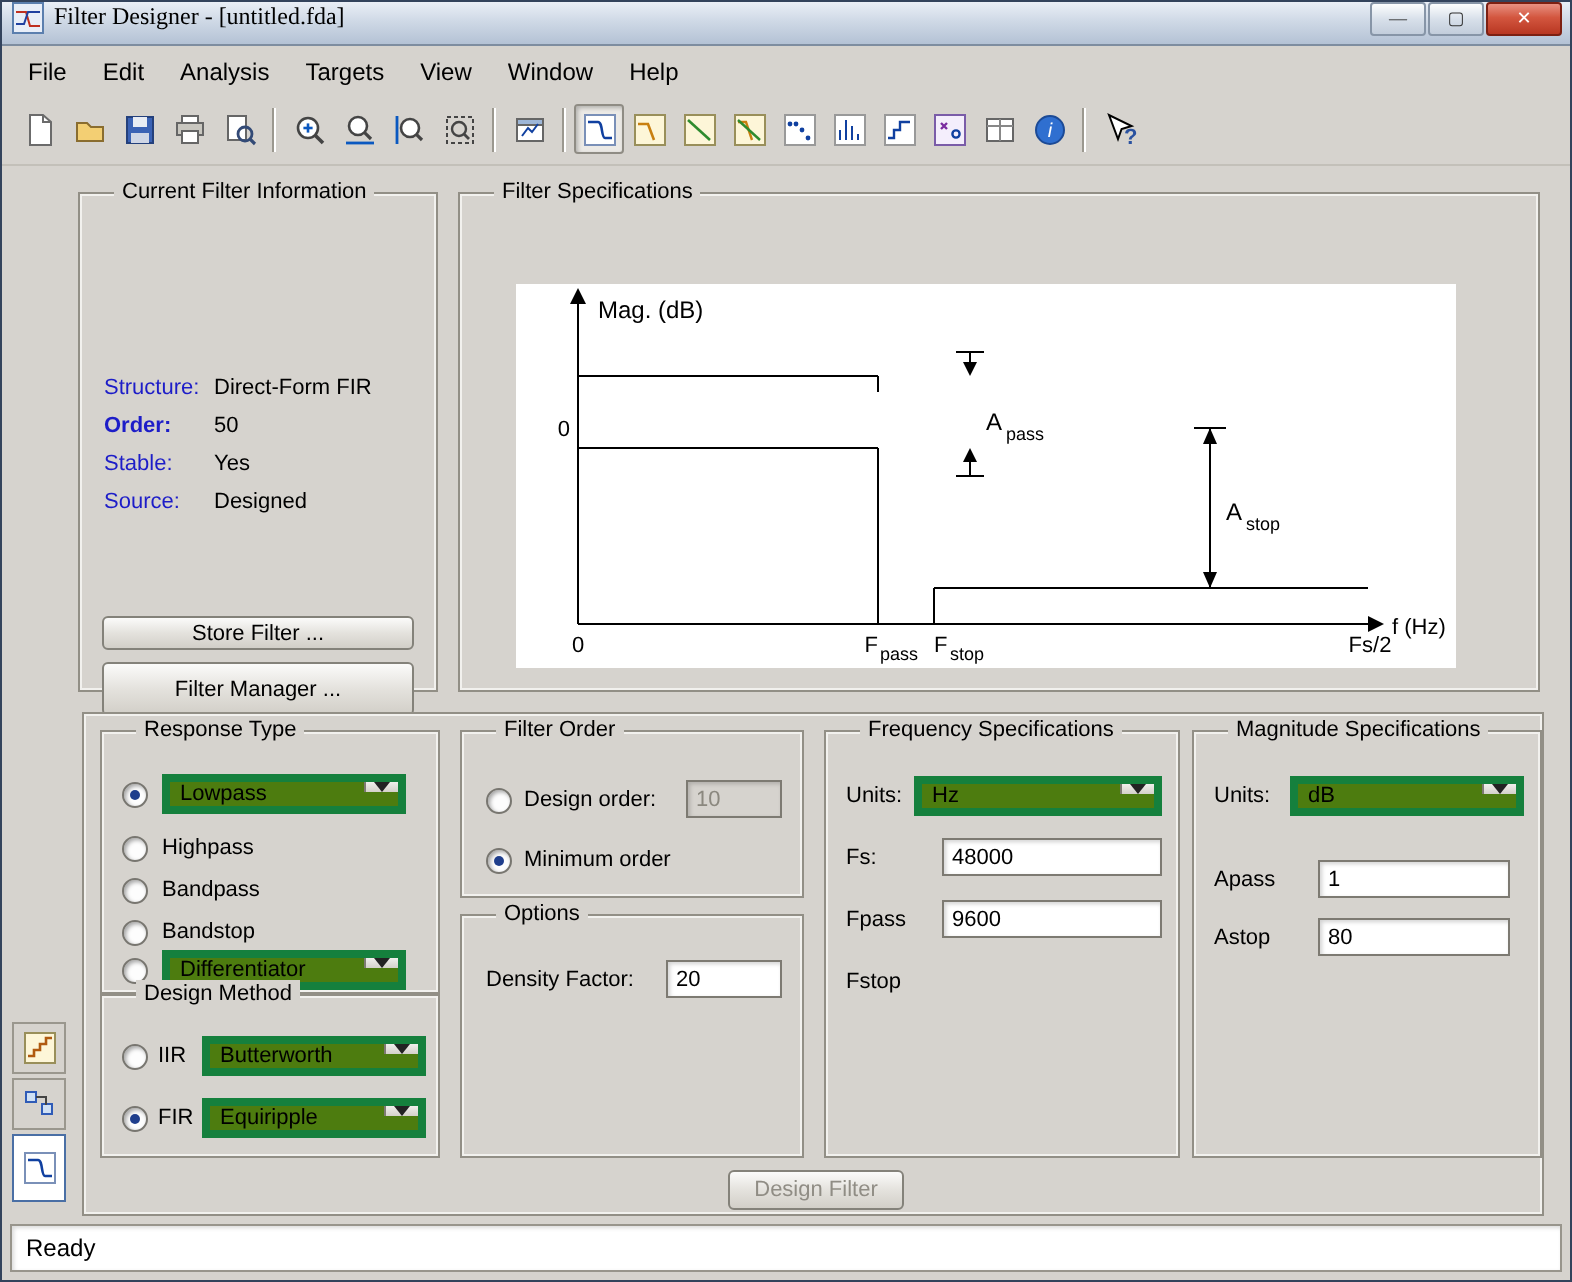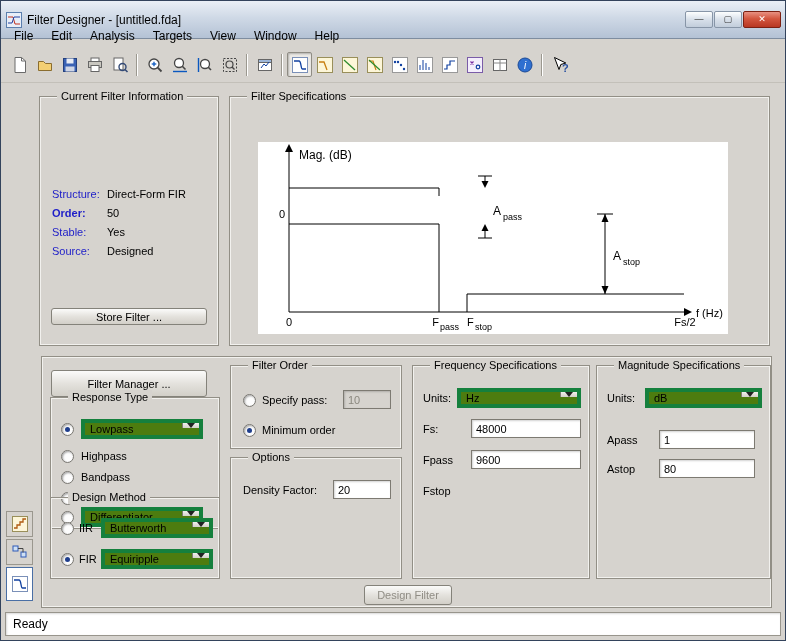--- a/index.html
+++ b/index.html
@@ -1,21 +1,21 @@
 <!DOCTYPE html>
 <html><head>
 <meta charset="utf-8">
 <style>
   *{margin:0;padding:0;box-sizing:border-box;}
   body{font-family:"Liberation Sans",sans-serif;font-size:11px;color:#000;background:#fff;}
   .window{position:relative;width:786px;height:641px;background:#d6d3ce;border:1px solid #33435c;overflow:hidden;}
 
   
-  .titlebar{position:absolute;top:0;left:0;right:0;height:38px;display:flex;align-items:center;padding:0 3px;
-    background:linear-gradient(to bottom,#eaeff6,#cfd9e6 45%,#b4c2d5);border-bottom:1px solid #7e8da0;}
+  .titlebar{position:absolute;top:0;left:0;right:0;height:22px;display:flex;align-items:flex-start;padding:0 3px;
+    background:linear-gradient(to bottom,#eaeff6,#cfd9e6 45%,#b4c2d5);border-bottom:1px solid #7e8da0;font-family:Liberation Serif, serif;}
   .app-icon{width:16px;height:16px;margin:0 5px 0 2px;flex:none;}
   .title-text{flex:1;font-size:12px;white-space:nowrap;}
   .win-controls{display:flex;height:17px;margin-right:1px;}
   .win-btn{width:28px;height:17px;margin-left:1px;display:flex;align-items:center;justify-content:center;
     font-size:9px;line-height:1;color:#333;border:1px solid #8795a7;border-radius:2px;
     background:linear-gradient(to bottom,#fdfefe,#d8e0ea 50%,#c2cddb);}
   .win-btn.close{width:38px;color:#fff;border-color:#7c2012;
     background:linear-gradient(to bottom,#e89182,#d3563f 45%,#b83722);}
 
   
@@ -254,21 +254,21 @@
       <span class="legend">Current Filter Information</span>
       <span class="lbl info-label" style="left:12px;top:91px;">Structure:</span>
       <span class="lbl" style="left:67px;top:91px;">Direct-Form FIR</span>
       <span class="lbl info-label" style="left:12px;top:110px;font-weight:bold;">Order:</span>
       <span class="lbl" style="left:67px;top:110px;">50</span>
       <span class="lbl info-label" style="left:12px;top:129px;">Stable:</span>
       <span class="lbl" style="left:67px;top:129px;">Yes</span>
       <span class="lbl info-label" style="left:12px;top:148px;">Source:</span>
       <span class="lbl" style="left:67px;top:148px;">Designed</span>
       <button class="push-btn" style="left:11px;top:211px;width:156px;height:17px;">Store Filter ...</button>
-      <button class="push-btn" style="left:11px;top:234px;width:156px;height:27px;margin-top:39px;">Filter Manager ...</button>
+      <button class="push-btn" style="left:11px;top:234px;width:156px;height:27px;">Filter Manager ...</button>
     </div>
 
     <div class="group" style="left:228px;top:13px;width:541px;height:250px;">
       <span class="legend">Filter Specifications</span>
       <div class="diagram">
         <svg viewBox="0 0 470 192">
 
           <line x1="31" y1="8" x2="31" y2="170" stroke="#000"></line>
           <polygon points="31,2 27,10 35,10" fill="#000"></polygon>
           <line x1="31" y1="170" x2="428" y2="170" stroke="#000"></line>
@@ -306,21 +306,21 @@
           <text x="182" y="188" font-size="9">pass</text>
           <text x="209" y="184" font-size="11">F</text>
           <text x="217" y="188" font-size="9">stop</text>
           <text x="427" y="184" font-size="11" text-anchor="middle">Fs/2</text>
         </svg>
       </div>
     </div>
 
     <div class="design-panel">
 
-      <div class="group" style="left:8px;top:8px;width:170px;height:132px;margin-top:32px;">
+      <div class="group" style="left:8px;top:8px;width:170px;height:132px;">
         <span class="legend">Response Type</span>
         <span class="radio checked" style="left:10px;top:25px;"></span>
         <div class="combo" style="left:30px;top:21px;width:122px;">
           <span class="combo-text">Lowpass</span>
           <span class="combo-btn">
               <span class="combo-arrow"></span>
             </span>
         </div>
         <span class="radio" style="left:10px;top:52px;"></span>
         <span class="lbl" style="left:30px;top:52px;">Highpass</span>
@@ -353,21 +353,21 @@
           <span class="combo-text">Equiripple</span>
           <span class="combo-btn">
               <span class="combo-arrow"></span>
             </span>
         </div>
       </div>
 
       <div class="group" style="left:188px;top:8px;width:172px;height:84px;">
         <span class="legend">Filter Order</span>
         <span class="radio" style="left:12px;top:28px;"></span>
-        <span class="lbl" style="left:31px;top:28px;">Specify pass:</span>
+        <span class="lbl" style="left:31px;top:28px;">Design order:</span>
         <input class="textbox" style="left: 112px; top: 24px; width: 48px;" disabled="" value="10">
         <span class="radio checked" style="left:12px;top:58px;"></span>
         <span class="lbl" style="left:31px;top:58px;">Minimum order</span>
       </div>
 
       <div class="group" style="left:188px;top:100px;width:172px;height:122px;">
         <span class="legend">Options</span>
         <span class="lbl" style="left:12px;top:26px;">Density Factor:</span>
         <input class="textbox" style="left: 102px; top: 22px; width: 58px;" value="20">
       </div>

